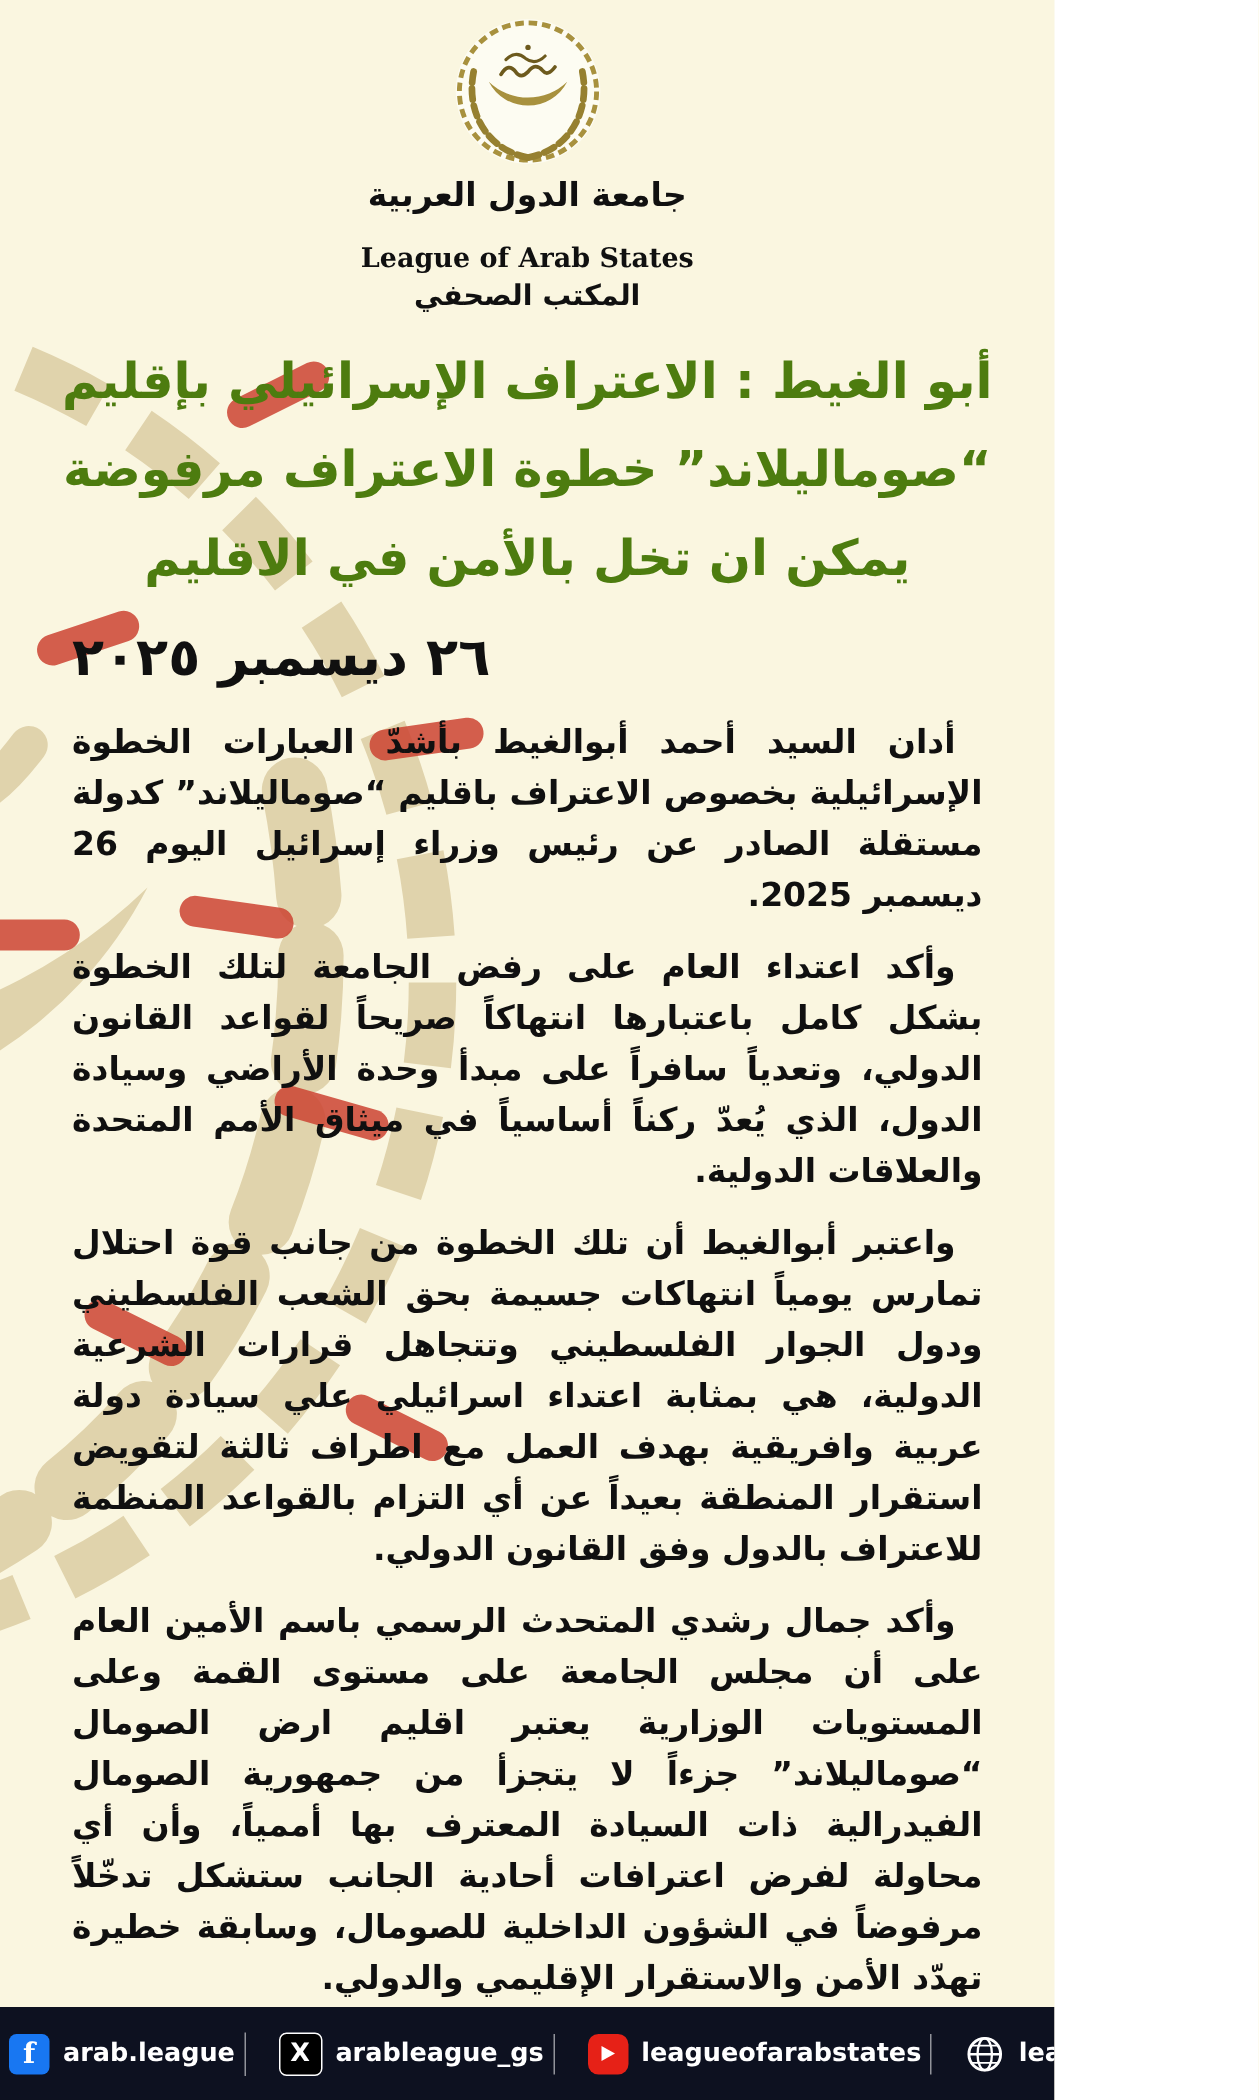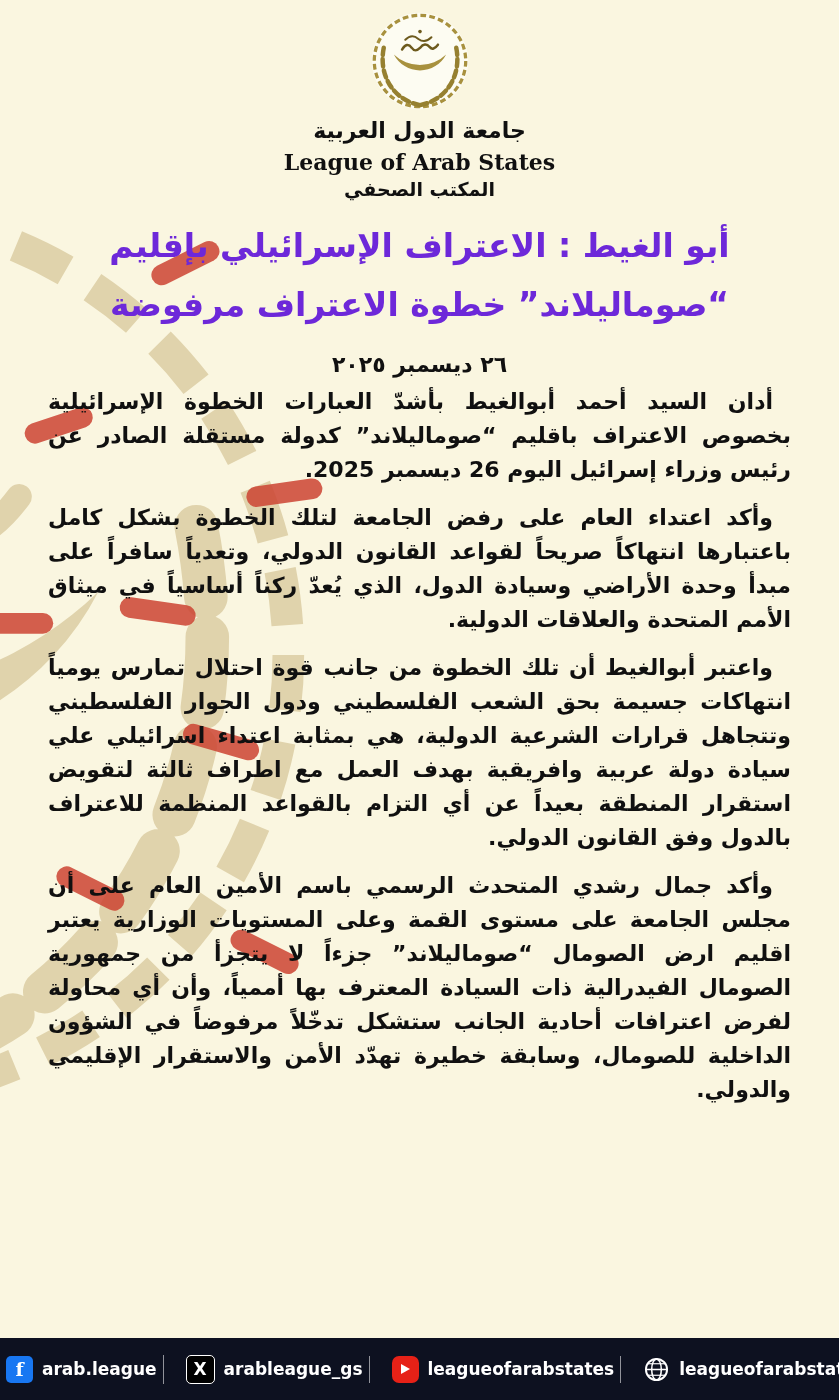--- a/index.html
+++ b/index.html
@@ -1,18 +1,18 @@
 <!DOCTYPE html>
 <html lang="ar"><head>
 <meta charset="utf-8">
 <style>
   html,body{margin:0;padding:0;}
   .page{
     position:relative;
-    width:839px;height:1400px;
+    width:703px;height:1400px;
     background:#faf6e0;
     font-family:"DejaVu Sans", sans-serif;
     color:#101010;
     overflow:hidden;
   }
   
   .watermark{
     position:absolute;left:-630px;top:180px;
     width:950px;height:950px;
     pointer-events:none;
@@ -26,55 +26,55 @@
   }
   .logo{display:inline-block;width:98px;height:98px;}
   .org-ar{
     font-size:22px;font-weight:bold;
     direction:rtl;
     letter-spacing:1px;
     margin-top:4px;
   }
   .org-en{
     font-family:"DejaVu Serif", serif;
-    font-size:22px;font-weight:bold;
-    margin-top:6px;
+    font-size:18px;font-weight:bold;
+    margin-top:19px;
   }
   .office{
     font-size:19px;font-weight:bold;
     direction:rtl;
     margin-top:3px;
   }
   
   .headline{
     position:relative;z-index:2;
     direction:rtl;
     text-align:center;
     font-size:33px;
     font-weight:bold;
     line-height:59px;
     margin-top:16px;
-    color:#6d28d9;
+    color:#4d7c0f;
   }
   
   .date{
     position:relative;z-index:2;
     direction:rtl;
-    text-align:center;
+    text-align:left;
     padding:0 48px;
-    font-size:22px;
+    font-size:35px;
     font-weight:bold;
     margin-top:18px;
   }
   
   .body-text{
     position:relative;z-index:2;
     direction:rtl;
     padding:0 48px;
-    margin-top:8px;
+    margin-top:20px;
   }
   .body-text p{
     margin:0 0 14px 0;
     font-size:22px;
     font-weight:bold;
     line-height:34px;
     text-align:justify;
     text-indent:18px;
   }
   
@@ -148,20 +148,21 @@
       <circle cx="60" cy="24" r="2.2" fill="#6d5a1d"></circle>
     </svg>
     <div class="org-ar">جامعة الدول العربية</div>
     <div class="org-en">League of Arab States</div>
     <div class="office">المكتب الصحفي</div>
   </div>
 
   <div class="headline">
     <div>أبو الغيط : الاعتراف الإسرائيلي بإقليم</div>
     <div>“صوماليلاند” خطوة الاعتراف مرفوضة</div>
+    <div>يمكن ان تخل بالأمن في الاقليم</div>
   </div>
 
   <div class="date">٢٦ ديسمبر ٢٠٢٥</div>
 
   <div class="body-text">
     <p>أدان السيد أحمد أبوالغيط بأشدّ العبارات الخطوة الإسرائيلية بخصوص الاعتراف باقليم “صوماليلاند” كدولة مستقلة الصادر عن رئيس وزراء إسرائيل اليوم 26 ديسمبر 2025.</p>
     <p>وأكد اعتداء العام على رفض الجامعة لتلك الخطوة بشكل كامل باعتبارها انتهاكاً صريحاً لقواعد القانون الدولي، وتعدياً سافراً على مبدأ وحدة الأراضي وسيادة الدول، الذي يُعدّ ركناً أساسياً في ميثاق الأمم المتحدة والعلاقات الدولية.</p>
     <p>واعتبر أبوالغيط أن تلك الخطوة من جانب قوة احتلال تمارس يومياً انتهاكات جسيمة بحق الشعب الفلسطيني ودول الجوار الفلسطيني وتتجاهل قرارات الشرعية الدولية، هي بمثابة اعتداء اسرائيلي علي سيادة دولة عربية وافريقية بهدف العمل مع اطراف ثالثة لتقويض استقرار المنطقة بعيداً عن أي التزام بالقواعد المنظمة للاعتراف بالدول وفق القانون الدولي.</p>
     <p>وأكد جمال رشدي المتحدث الرسمي باسم الأمين العام على أن مجلس الجامعة على مستوى القمة وعلى المستويات الوزارية يعتبر اقليم ارض الصومال “صوماليلاند” جزءاً لا يتجزأ من جمهورية الصومال الفيدرالية ذات السيادة المعترف بها أممياً، وأن أي محاولة لفرض اعترافات أحادية الجانب ستشكل تدخّلاً مرفوضاً في الشؤون الداخلية للصومال، وسابقة خطيرة تهدّد الأمن والاستقرار الإقليمي والدولي.</p>
   </div>

